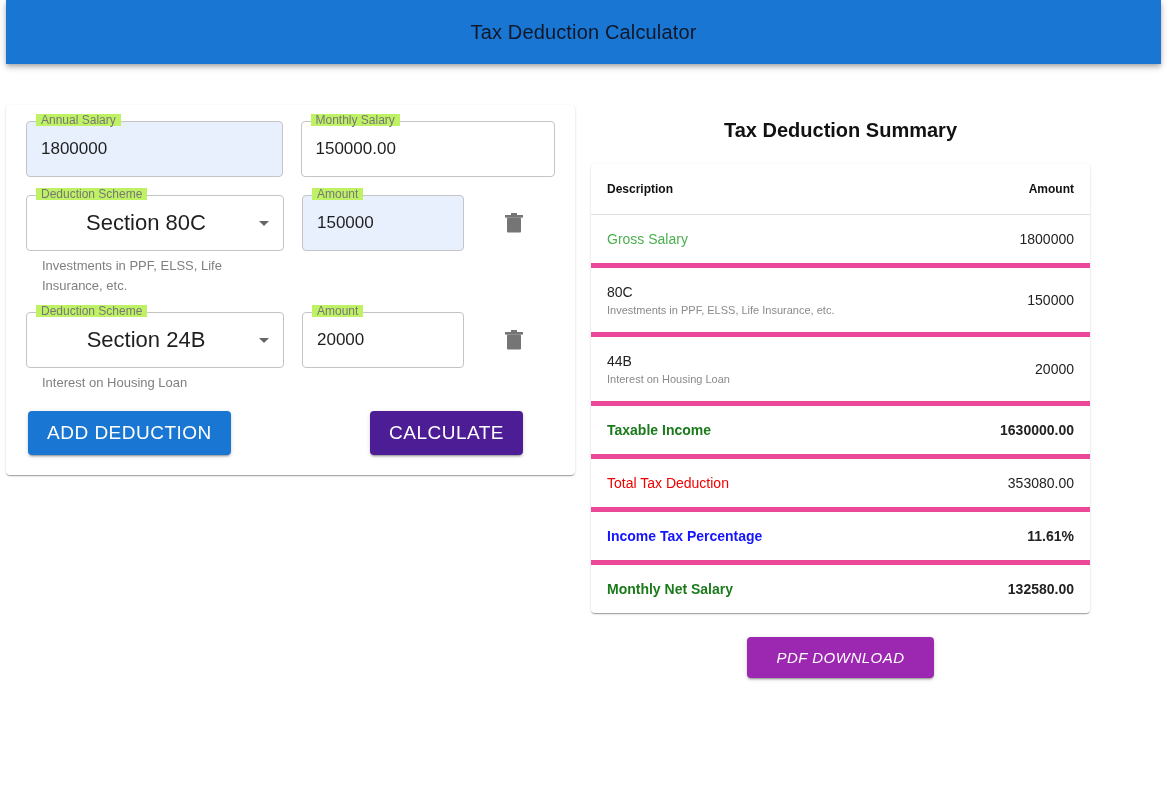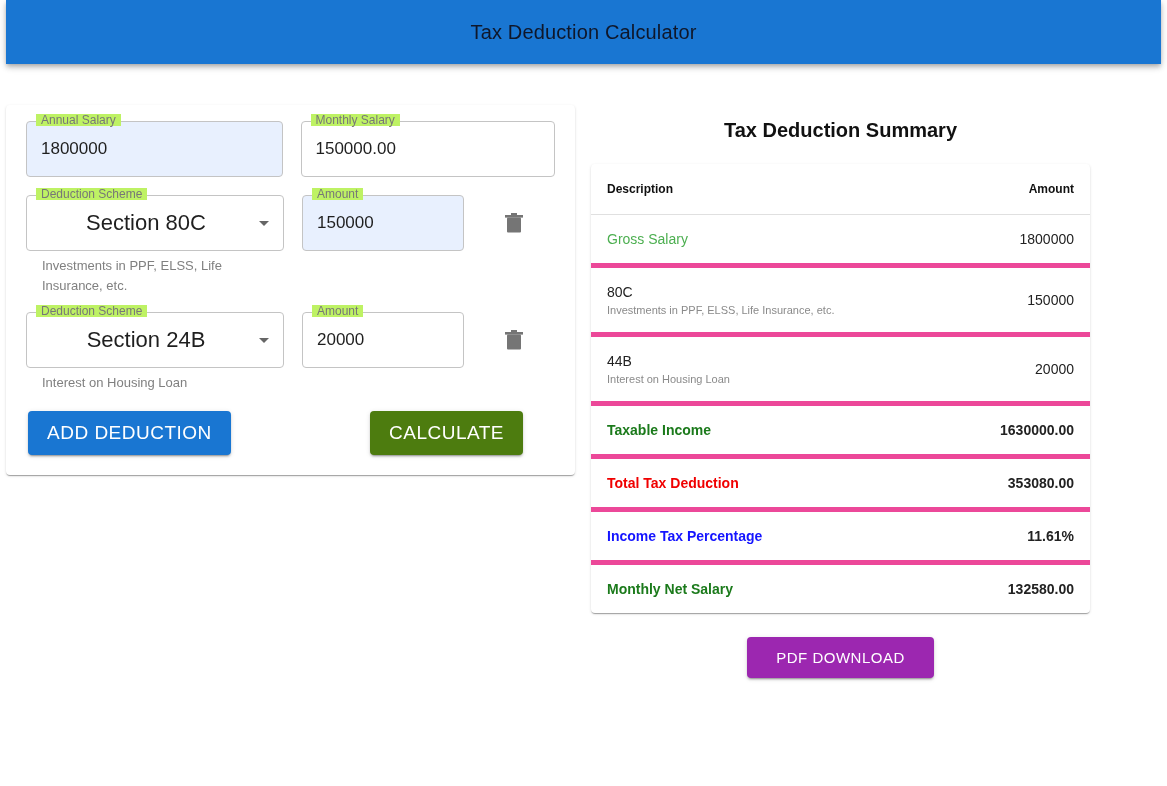--- a/index.html
+++ b/index.html
@@ -152,21 +152,21 @@
     color: #ffffff;
     font-size: 19px;
     font-weight: 400;
     letter-spacing: .5px;
     padding: 11px 19px;
     cursor: pointer;
     box-shadow: 0 3px 1px -2px rgba(0,0,0,.2), 0 2px 2px 0 rgba(0,0,0,.14), 0 1px 5px 0 rgba(0,0,0,.12);
     font-family: "Liberation Sans", sans-serif;
   }
   .btn-add { background: #1976d2; }
-  .btn-calc { background: #4d7c0f; margin-right: 30px; }
+  .btn-calc { background: #4c1d95; margin-right: 30px; }
 
   
   .summary {
     position: absolute;
     left: 591px;
     top: 45px;
     width: 499px;
   }
   .summary-title {
     text-align: center;
@@ -204,40 +204,41 @@
   table.summary-table tr:last-child td { border-bottom: none; }
   td.amt { text-align: right; white-space: nowrap; }
   .sub {
     display: block;
     font-size: 11px;
     color: #8a8a8a;
     margin-top: 4px;
   }
   .c-green-light { color: #4caf50; }
   .c-green-dark { color: #1b7a1b; font-weight: bold; }
-  .c-red { color: #f00000; font-weight: bold; }
+  .c-red { color: #f00000; font-weight: normal; }
   .c-blue { color: #1414ff; font-weight: bold; }
 
   .pdf-wrap {
     display: flex;
     justify-content: center;
     margin-top: 24px;
   }
   .btn-pdf {
     background: #9c27b0;
     border: none;
     border-radius: 4px;
     color: #ffffff;
     font-size: 15px;
     font-weight: 500;
     letter-spacing: .5px;
     padding: 12px 29px;
     cursor: pointer;
     box-shadow: 0 3px 1px -2px rgba(0,0,0,.2), 0 2px 2px 0 rgba(0,0,0,.14), 0 1px 5px 0 rgba(0,0,0,.12);
     font-family: "Liberation Sans", sans-serif;
+    font-style: italic;
   }
 </style>
 </head>
 <body>
 
 <header class="appbar">
   <div class="appbar-title">Tax Deduction Calculator</div>
 </header>
 
 <div class="content">

